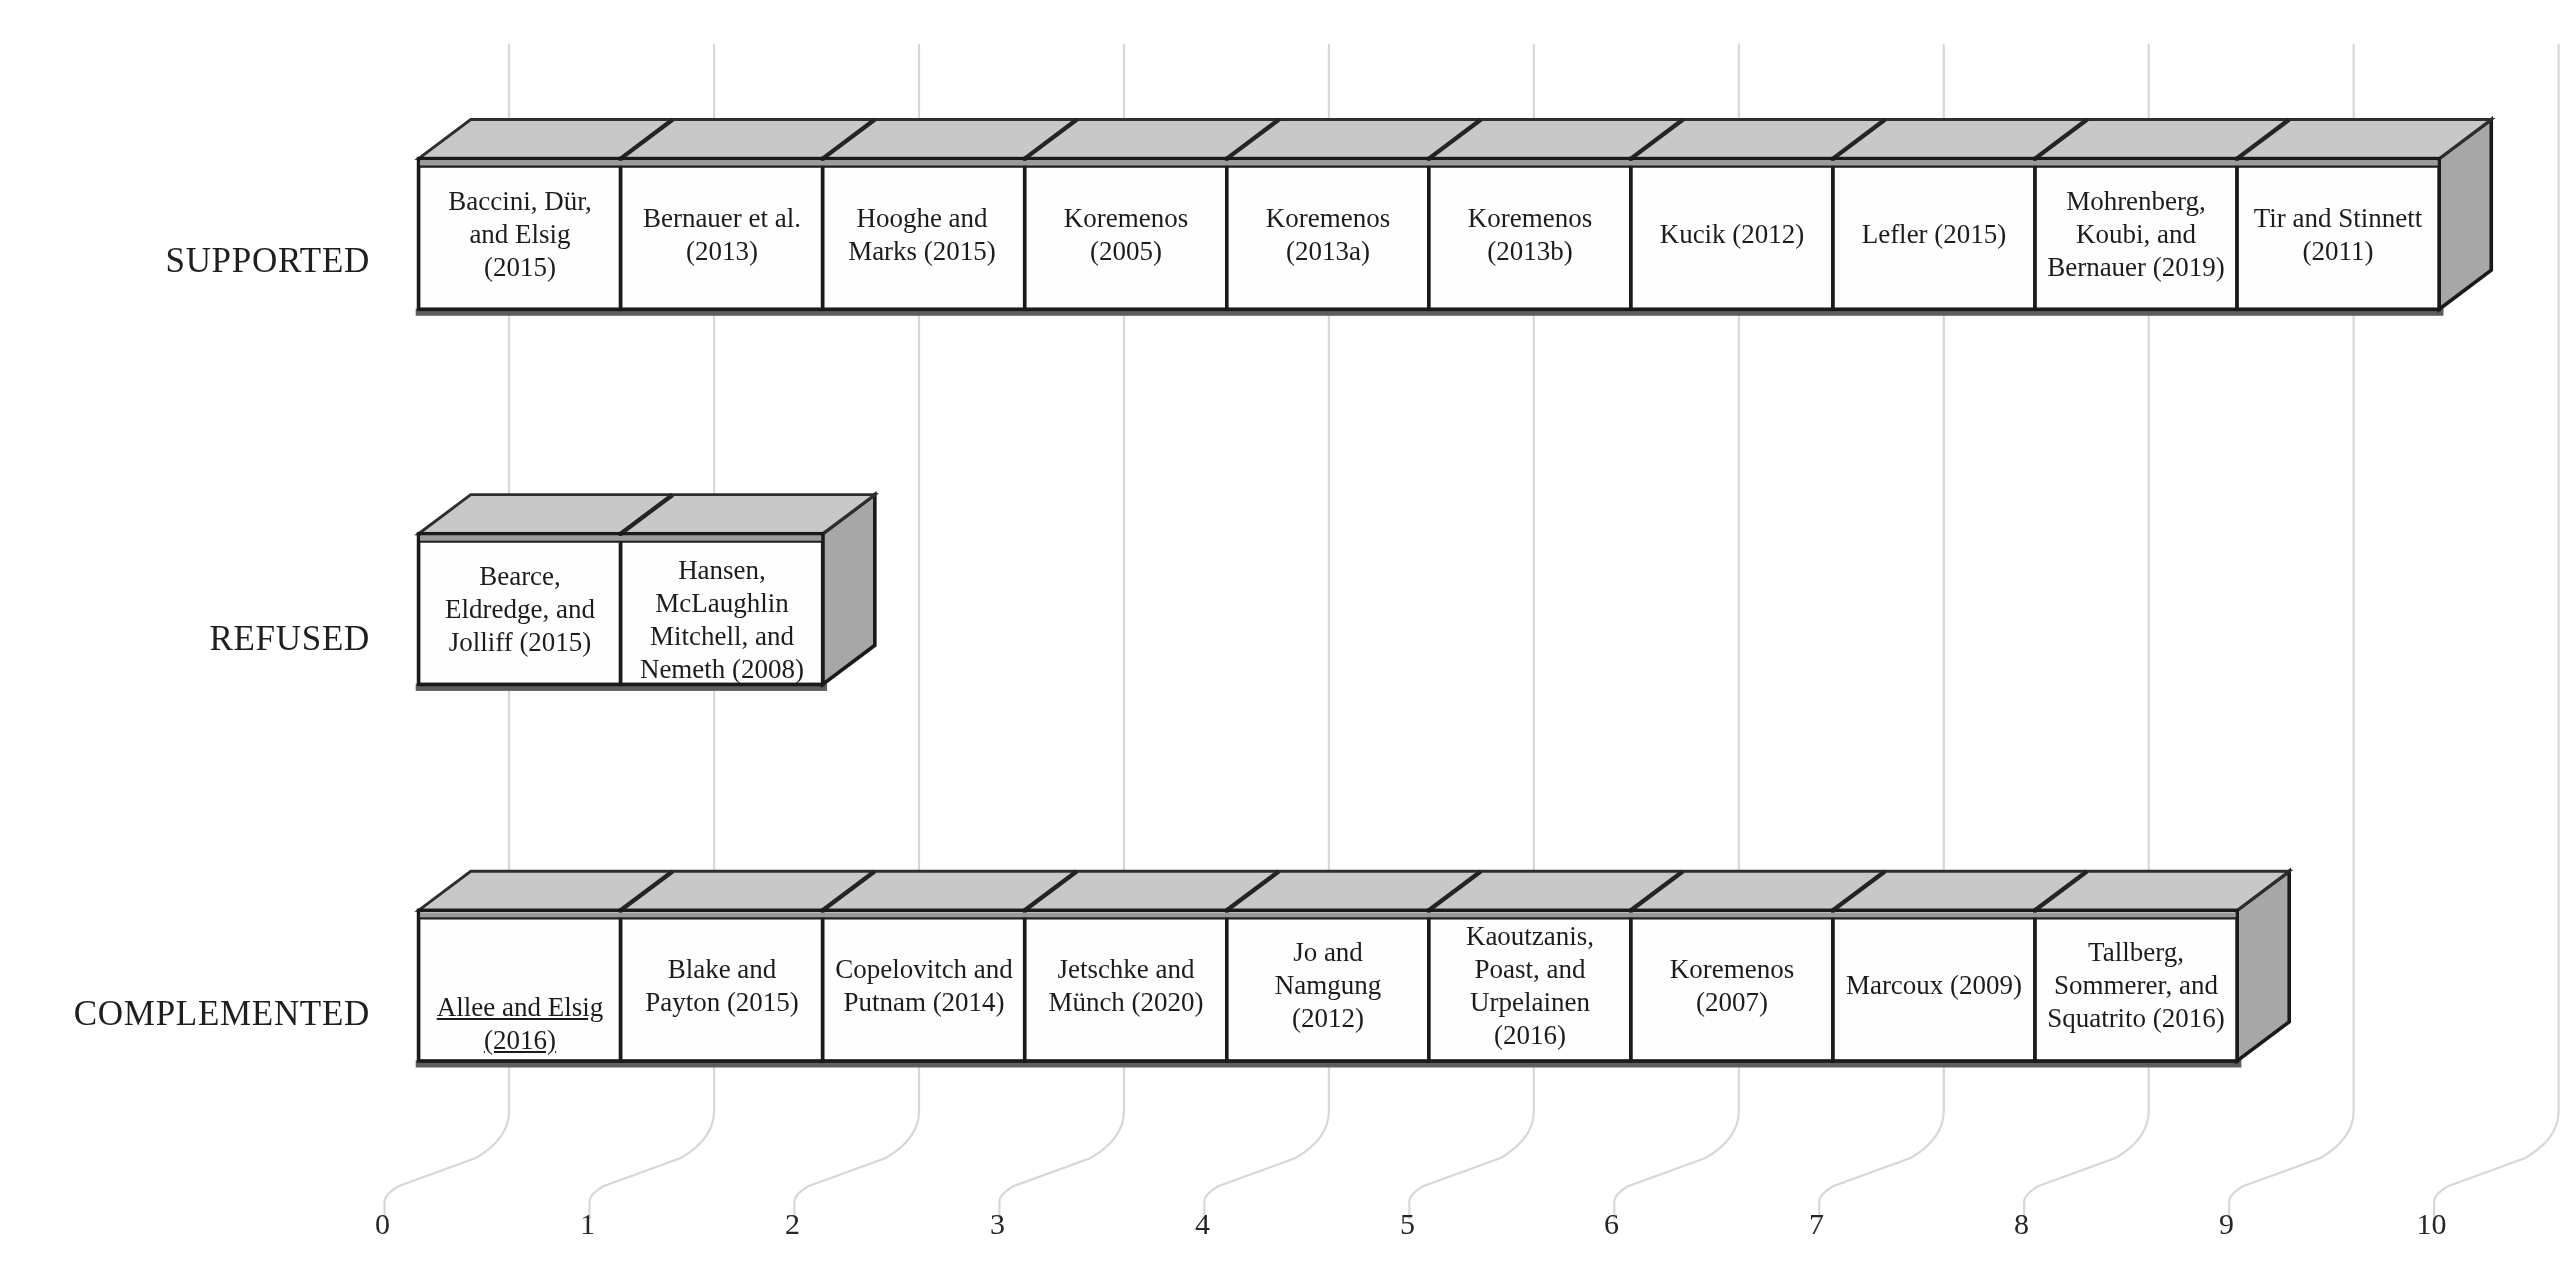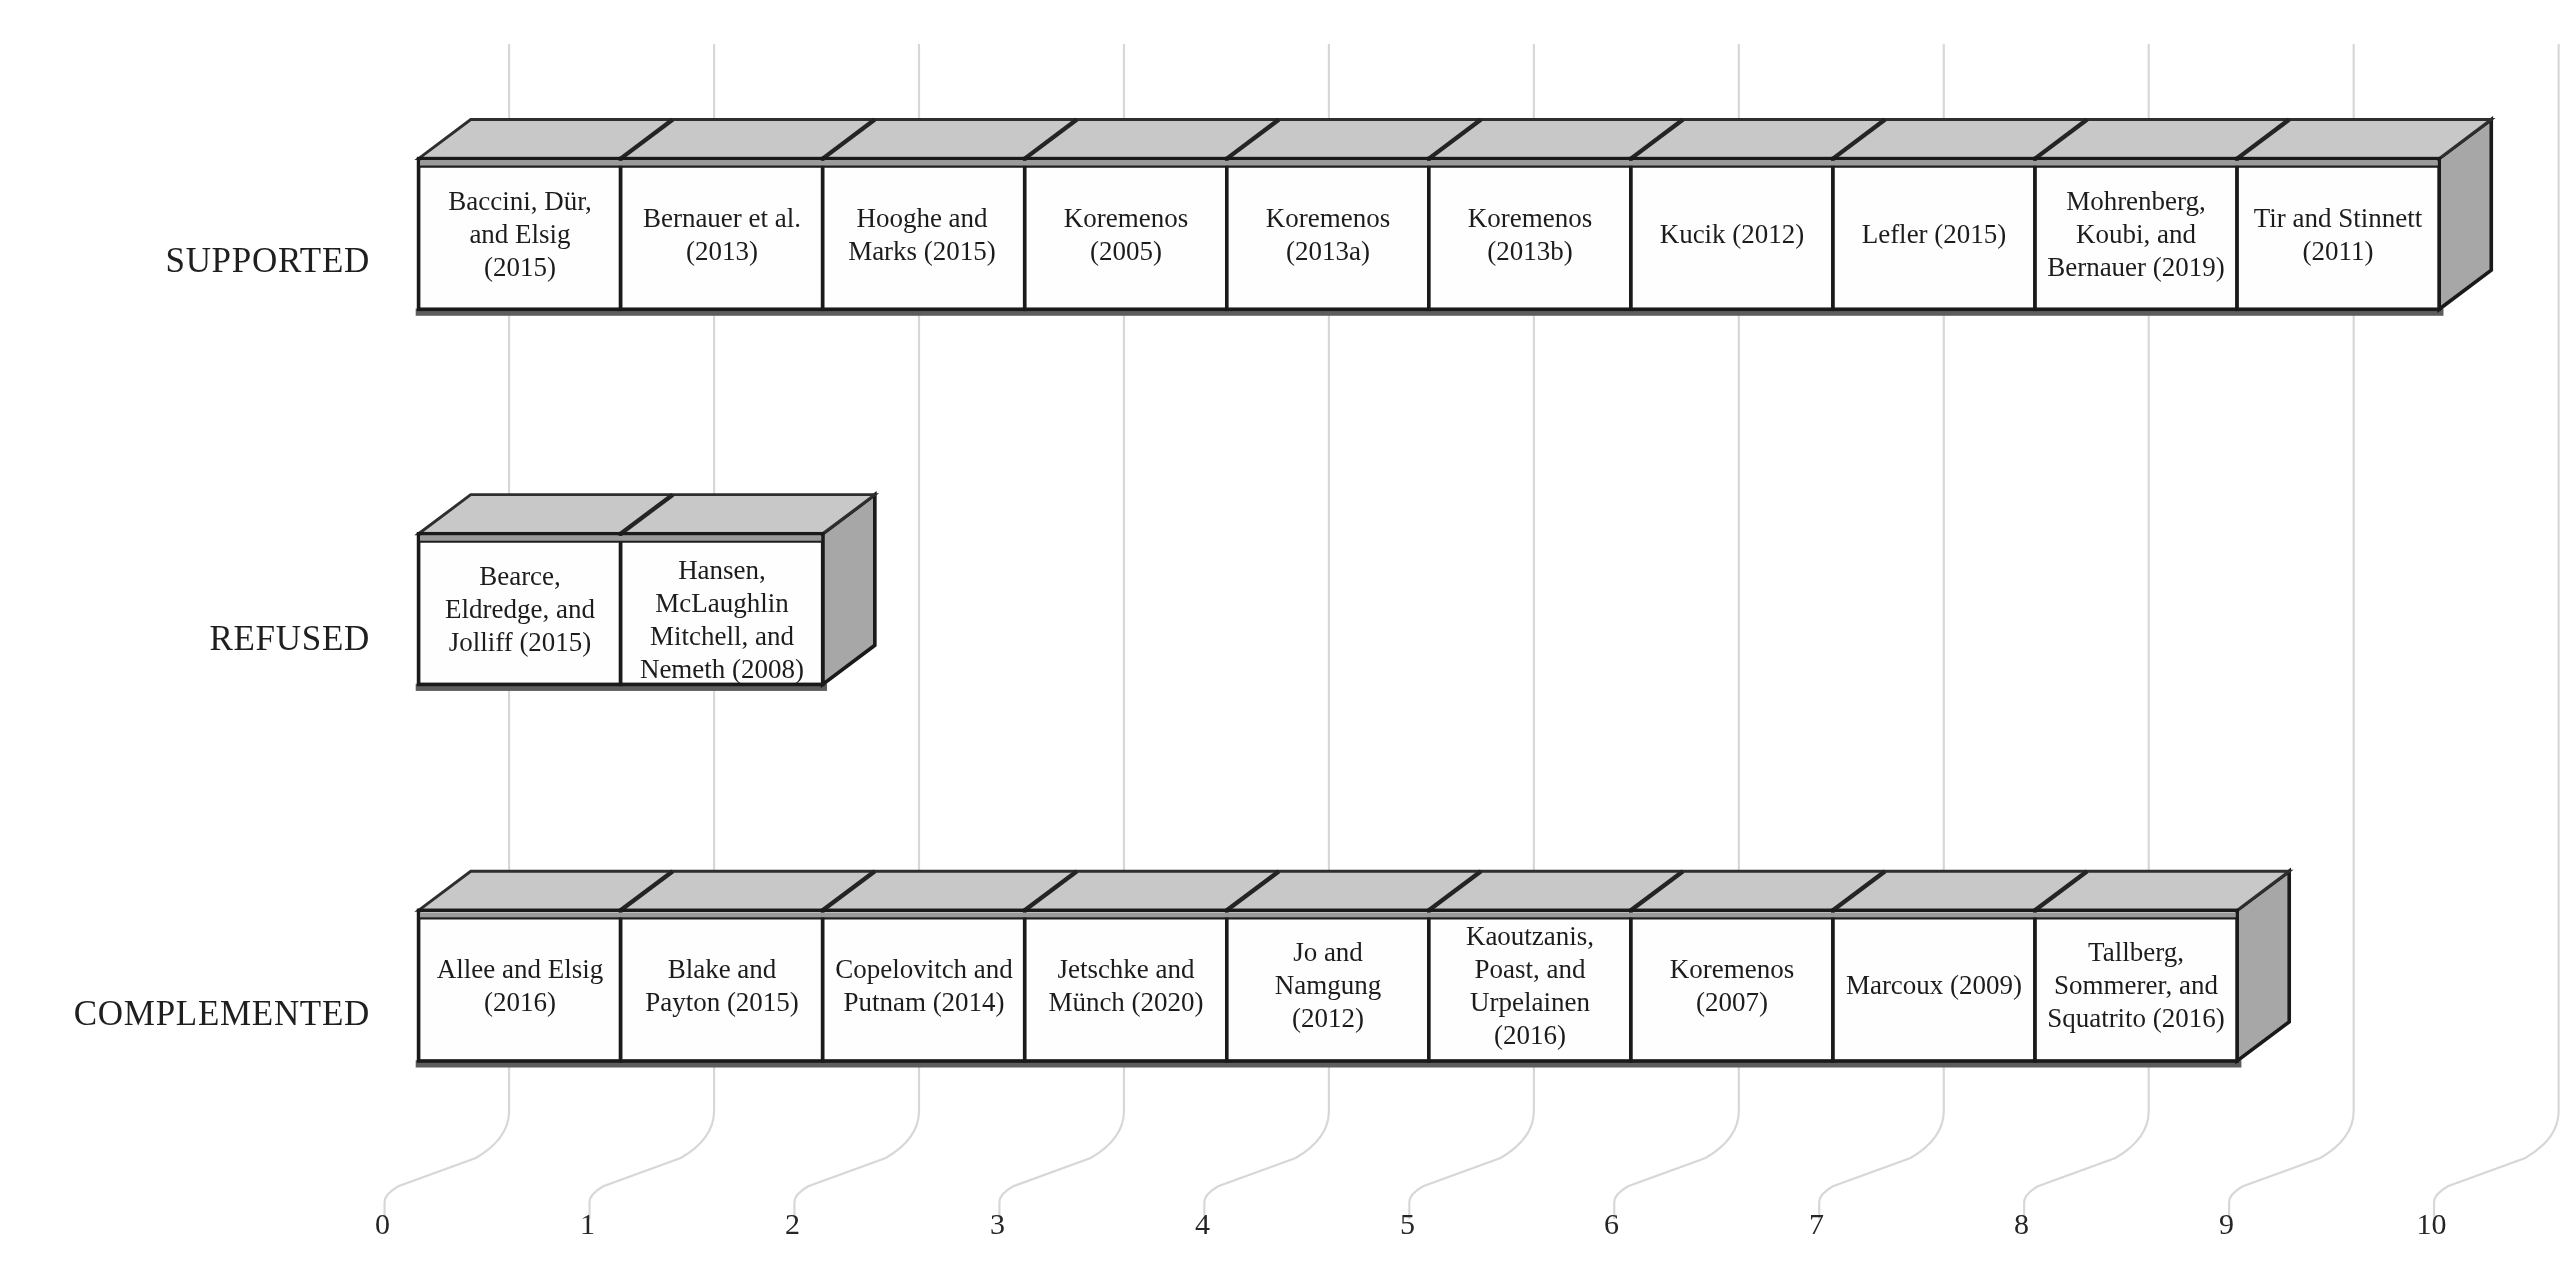--- a/index.html
+++ b/index.html
@@ -134,21 +134,21 @@
       <div class="bar-text" style="left: 821px; top: 159px; width: 202px; height: 151px;">Hooghe and Marks (2015)</div>
       <div class="bar-text" style="left: 1025px; top: 159px; width: 202px; height: 151px;">Koremenos (2005)</div>
       <div class="bar-text" style="left: 1227px; top: 159px; width: 202px; height: 151px;">Koremenos (2013a)</div>
       <div class="bar-text" style="left: 1429px; top: 159px; width: 202px; height: 151px;">Koremenos (2013b)</div>
       <div class="bar-text" style="left: 1631px; top: 159px; width: 202px; height: 151px;">Kucik (2012)</div>
       <div class="bar-text" style="left: 1833px; top: 159px; width: 202px; height: 151px;">Lefler (2015)</div>
       <div class="bar-text" style="left: 2035px; top: 159px; width: 202px; height: 151px;">Mohrenberg, Koubi, and Bernauer (2019)</div>
       <div class="bar-text" style="left: 2237px; top: 159px; width: 202px; height: 151px;">Tir and Stinnett (2011)</div>
       <div class="bar-text" style="left: 419px; top: 534px; width: 202px; height: 151px;">Bearce, Eldredge, and Jolliff (2015)</div>
       <div class="bar-text" style="left: 621px; top: 544px; width: 202px; height: 151px;">Hansen, McLaughlin Mitchell, and Nemeth (2008)</div>
-      <div class="bar-text" style="left: 419px; top: 910px; width: 202px; height: 151px;">Allee and Elsig (2016)</div>
+      <div class="bar-text" style="left: 419px; top: 948px; width: 202px; height: 151px; text-decoration: underline;">Allee and Elsig (2016)</div>
       <div class="bar-text" style="left: 621px; top: 910px; width: 202px; height: 151px; text-align: center;">Blake and Payton (2015)</div>
       <div class="bar-text" style="left: 823px; top: 910px; width: 202px; height: 151px;">Copelovitch and Putnam (2014)</div>
       <div class="bar-text" style="left: 1025px; top: 910px; width: 202px; height: 151px;">Jetschke and Münch (2020)</div>
       <div class="bar-text" style="left: 1227px; top: 910px; width: 202px; height: 151px;">Jo and Namgung (2012)</div>
       <div class="bar-text" style="left: 1429px; top: 910px; width: 202px; height: 151px;">Kaoutzanis, Poast, and Urpelainen (2016)</div>
       <div class="bar-text" style="left: 1631px; top: 910px; width: 202px; height: 151px;">Koremenos (2007)</div>
       <div class="bar-text" style="left: 1833px; top: 910px; width: 202px; height: 151px;">Marcoux (2009)</div>
       <div class="bar-text" style="left: 2035px; top: 910px; width: 202px; height: 151px;">Tallberg, Sommerer, and Squatrito (2016)</div>
       <div class="x-tick" style="left: 350px; top: 1207px;">0</div>
       <div class="x-tick" style="left: 555px; top: 1207px;">1</div>

